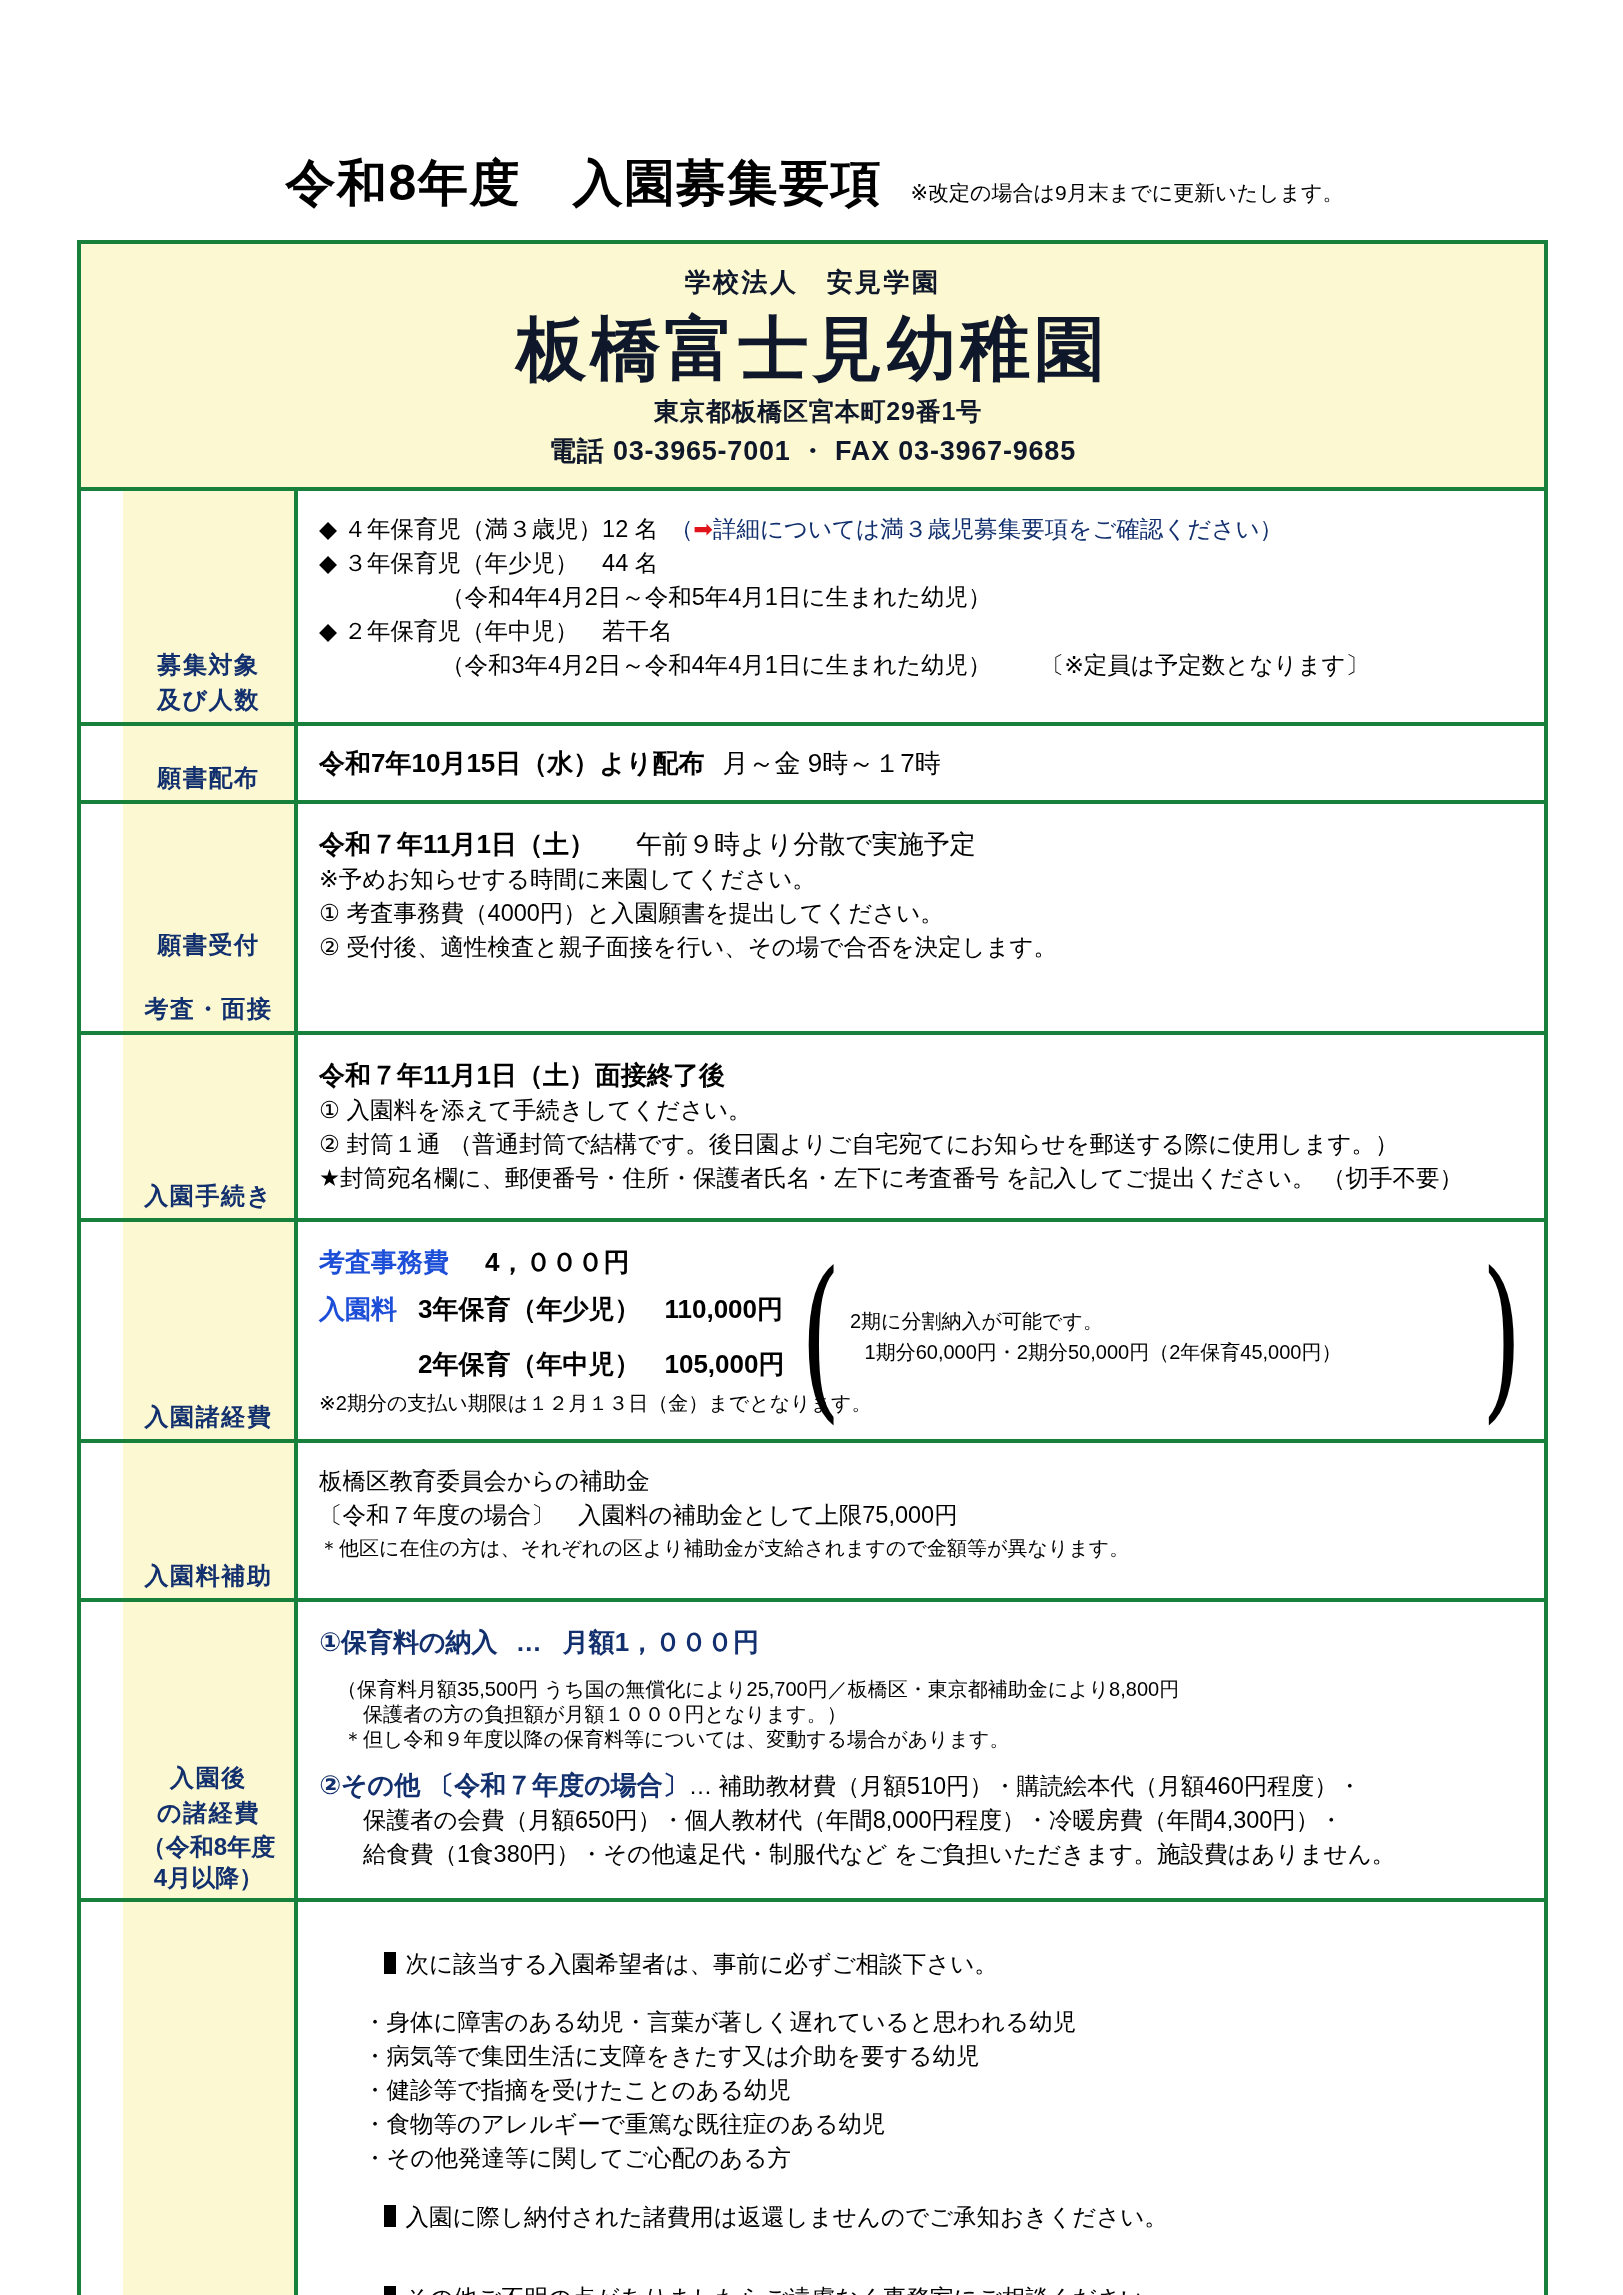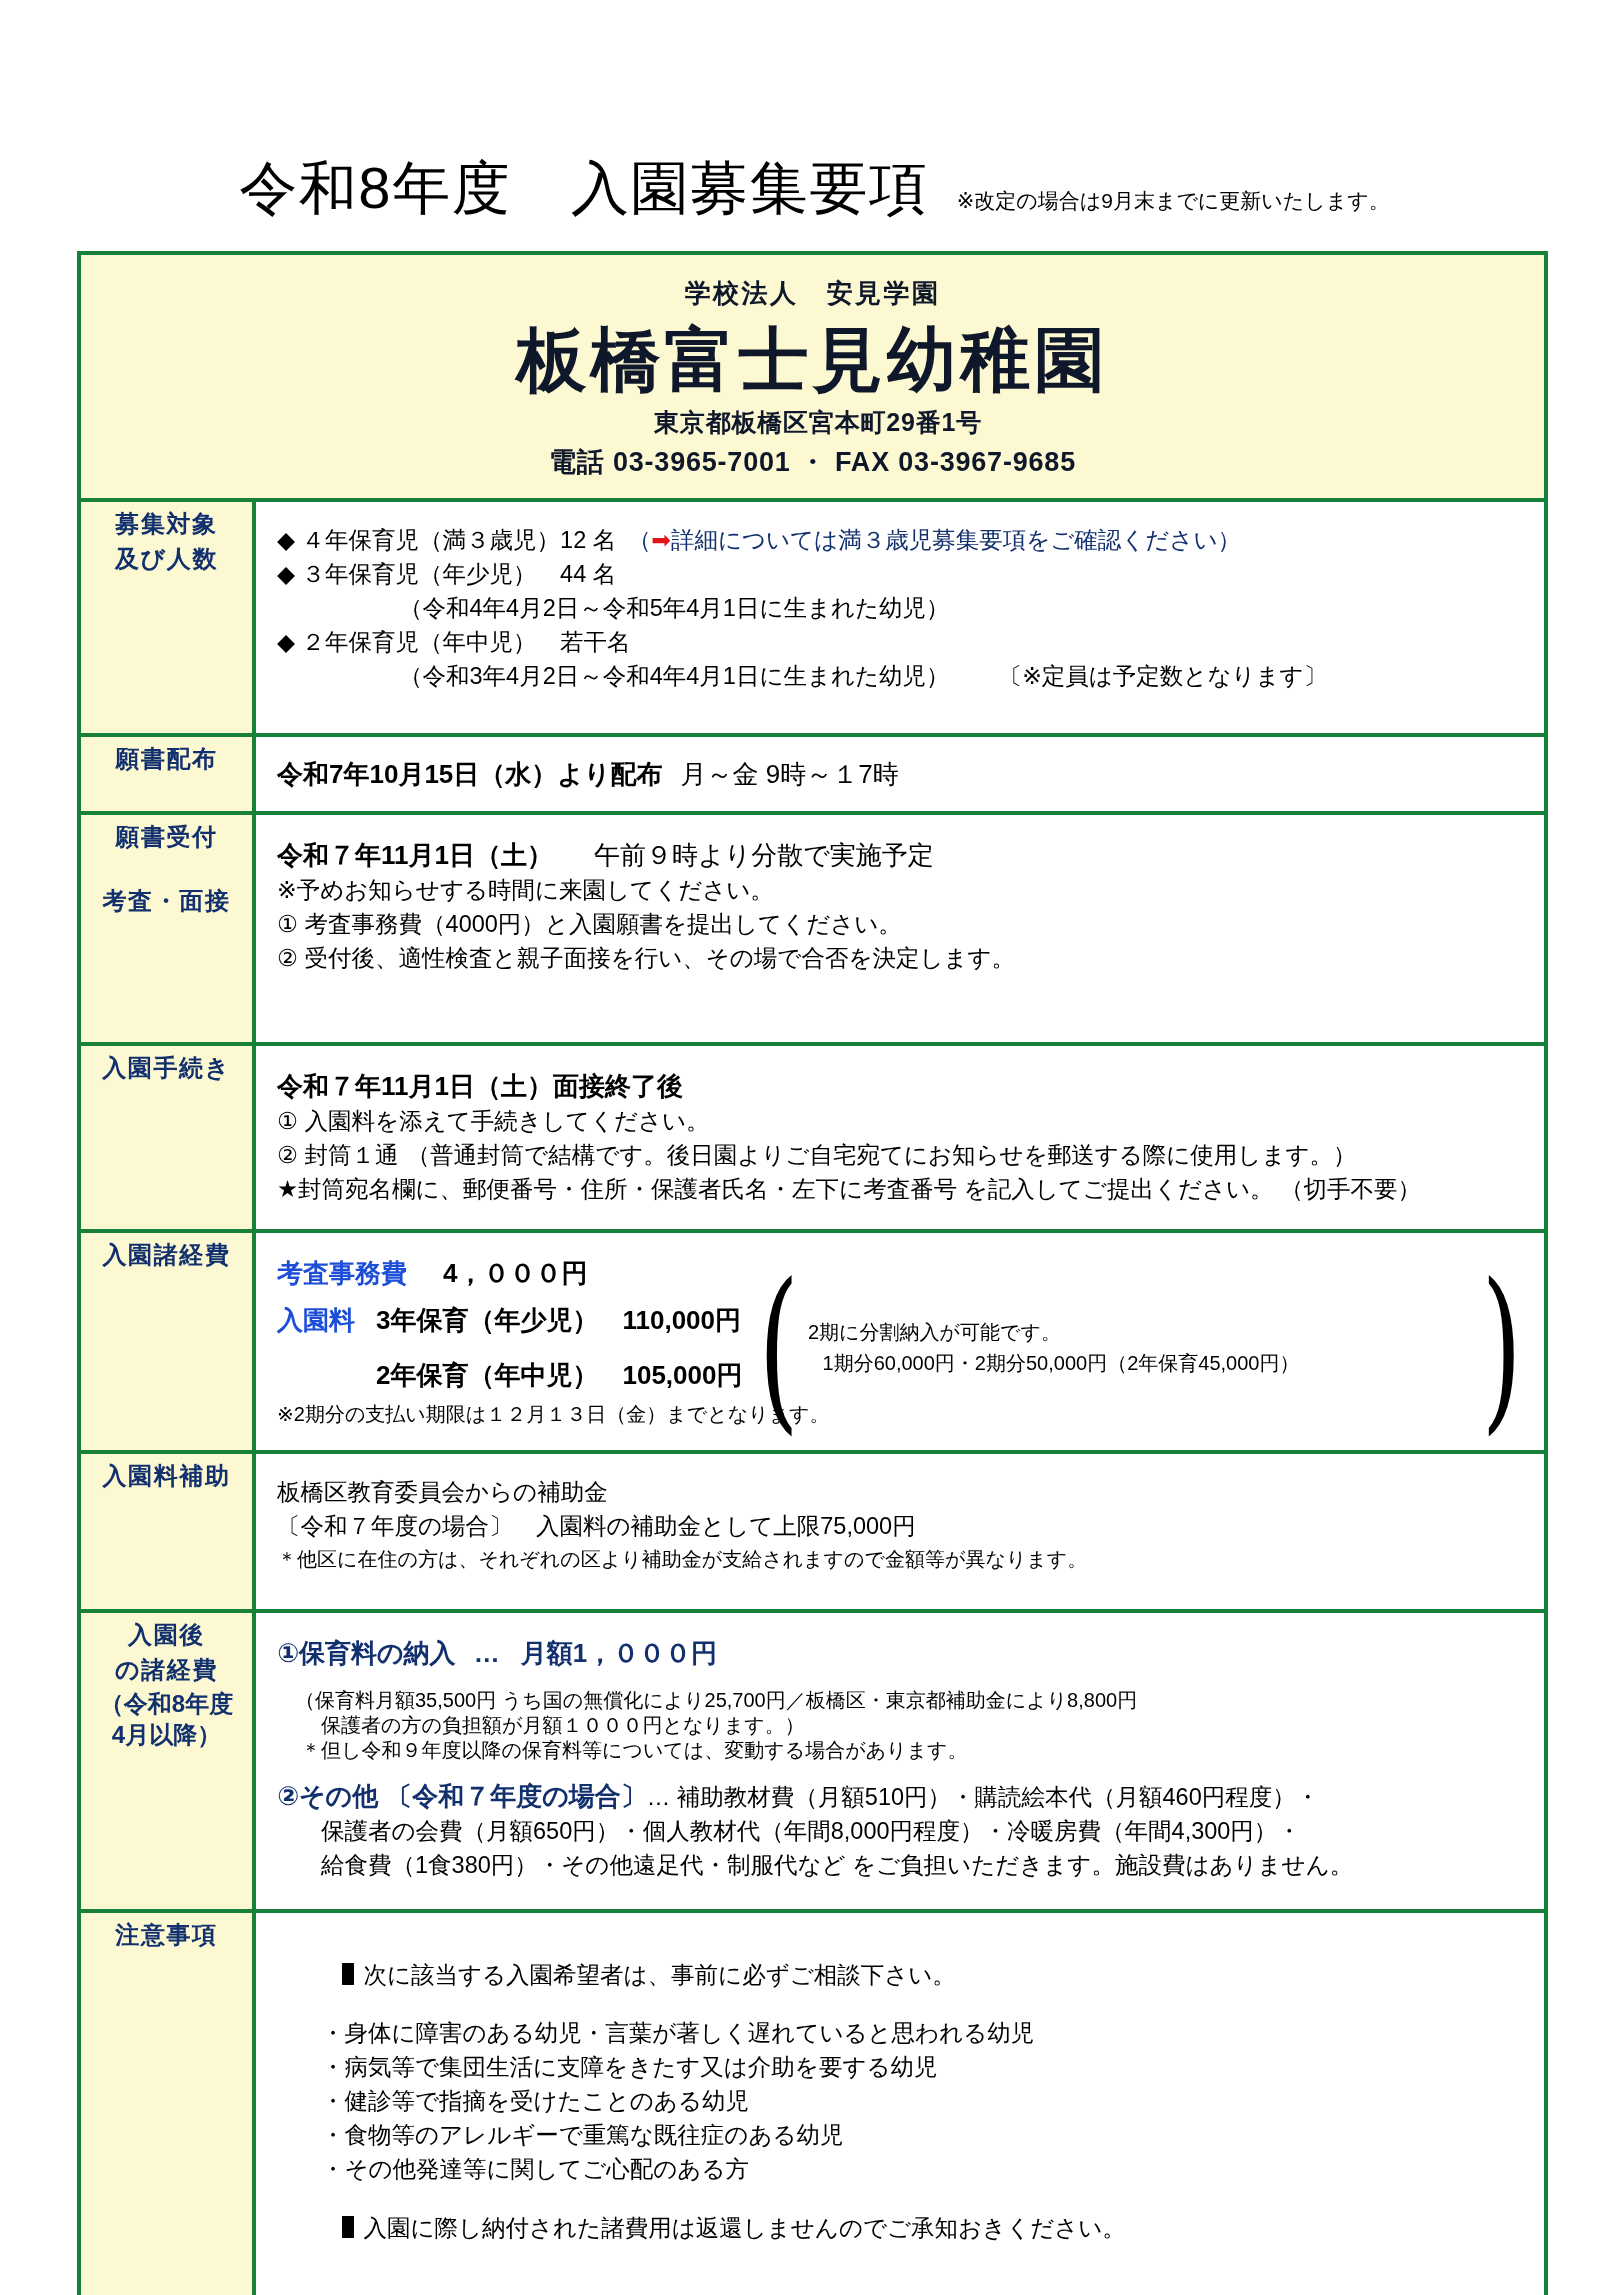--- a/index.html
+++ b/index.html
@@ -25,22 +25,22 @@
 
   
   .title-row {
     display: flex;
     align-items: baseline;
     justify-content: center;
     padding-top: 150px;
     padding-bottom: 0;
   }
   .doc-title {
-    font-size: 58px;
-    font-weight: normal;
+    font-size: 50px;
+    font-weight: bold;
     letter-spacing: 1.6px;
     color: #000;
     white-space: pre;
     margin-left: 6px;
   }
   .doc-note {
     font-size: 21px;
     margin-left: 28px;
     color: #000;
     white-space: nowrap;
@@ -98,28 +98,29 @@
 
   .label-cell {
     width: 175px;
     flex: 0 0 175px;
     background: #fbf8d2;
     border-right: 4px solid #17803b;
     box-sizing: border-box;
     display: flex;
     flex-direction: column;
     align-items: center;
-    justify-content: flex-start;
+    justify-content: flex-end;
     color: #13306e;
     font-weight: bold;
     font-size: 24px;
     line-height: 1.45;
     letter-spacing: 1.6px;
     text-align: center;
     padding: 4.9px 3.2px;
+    margin-left: 42px;
   }
   .label-cell .l-small {
     font-size: 24px;
     letter-spacing: 0px;
     line-height: 1.3;
   }
 
   .body-cell {
     flex: 1 1 auto;
     background: #ffffff;

